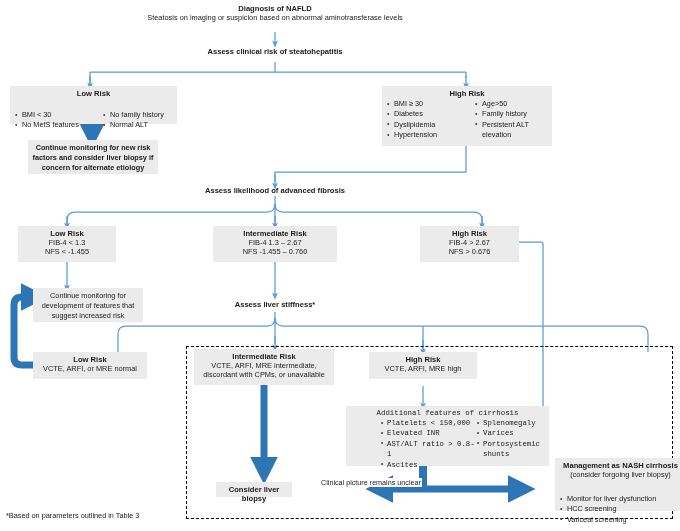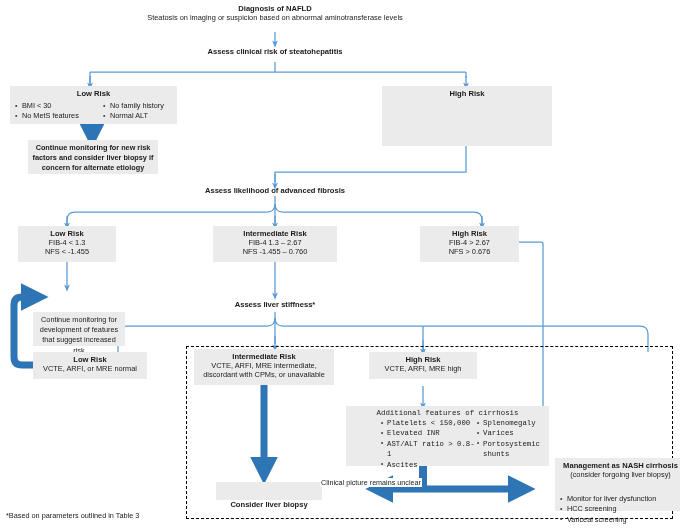--- a/index.html
+++ b/index.html
@@ -99,34 +99,47 @@
     <span class="ttl t12b">Diagnosis of NAFLD</span>
     <span class="sub t12">Steatosis on imaging or suspicion based on abnormal aminotransferase levels</span>
   </div>
 
   <div class="node plain ctr" style="left:155px;top:47px;width:240px;">
     <span class="ttl t12b">Assess clinical risk of steatohepatitis</span>
   </div>
 
   <div class="node" style="left:10px;top:86px;width:167px;height:38px;padding:3px 4px 0 4px;">
     <span class="ttl t12b">Low Risk</span>
-    <div class="cols" style="margin-top:3px;">
+    <div class="cols" style="margin-top:12px;">
       <ul class="bl c" style="width:88px;">
         <li>BMI &lt; 30</li>
         <li>No MetS features</li>
       </ul>
       <ul class="bl c" style="width:78px;">
         <li>No family history</li>
         <li>Normal ALT</li>
       </ul>
     </div>
   </div>
 
   <div class="node" style="left:382px;top:86px;width:170px;height:60px;padding:3px 4px 0 4px;">
     <span class="ttl t12b">High Risk</span>
+    <div class="cols" style="margin-top:1px;">
+      <ul class="bl c" style="width:88px;">
+        <li>BMI ≥ 30</li>
+        <li>Diabetes</li>
+        <li>Dyslipidemia</li>
+        <li>Hypertension</li>
+      </ul>
+      <ul class="bl c" style="width:76px;">
+        <li>Age&gt;50</li>
+        <li>Family history</li>
+        <li>Persistent ALT elevation</li>
+      </ul>
+    </div>
   </div>
 
   <div class="node ctr" style="left:28px;top:140px;width:130px;height:34px;padding:3px 3px 0 3px;font-size:7.3px;line-height:10.2px;font-weight:bold;">
     <span>Continue monitoring for new risk factors and consider liver biopsy if concern for alternate etiology</span>
   </div>
 
   <div class="node plain ctr" style="left:165px;top:186px;width:220px;">
     <span class="ttl t12b">Assess likelihood of advanced fibrosis</span>
   </div>
 
@@ -141,21 +154,21 @@
     <span class="sub t12">FIB-4 1.3 – 2.67</span>
     <span class="sub t12">NFS -1.455 – 0.760</span>
   </div>
 
   <div class="node ctr" style="left:420px;top:226px;width:99px;height:36px;padding:3px 2px 0 2px;">
     <span class="ttl t12b">High Risk</span>
     <span class="sub t12">FIB-4 &gt; 2.67</span>
     <span class="sub t12">NFS &gt; 0.676</span>
   </div>
 
-  <div class="node ctr" style="left:33px;top:288px;width:92px;height:34px;padding:3px 3px 0 3px;font-size:7.3px;line-height:10.2px;margin-top:24px;">
+  <div class="node ctr" style="left:33px;top:288px;width:110px;height:34px;padding:3px 3px 0 3px;font-size:7.3px;line-height:10.2px;">
     <span>Continue monitoring for development of features that suggest increased risk</span>
   </div>
 
   <div class="node plain ctr" style="left:190px;top:300px;width:170px;">
     <span class="ttl t12b">Assess liver stiffness*</span>
   </div>
 
   <div class="dashbox" style="left:186px;top:346px;width:487px;height:173px;"></div>
 
   <div class="node ctr" style="left:33px;top:352px;width:114px;height:27px;padding:3px 2px 0 2px;">
@@ -184,21 +197,21 @@
         <li>Ascites</li>
       </ul>
       <ul class="bl c" style="width:70px;">
         <li>Splenomegaly</li>
         <li>Varices</li>
         <li>Portosystemic shunts</li>
       </ul>
     </div>
   </div>
 
-  <div class="node ctr" style="left:216px;top:482px;width:106px;height:15px;padding-top:18px;">
+  <div class="node ctr" style="left:216px;top:482px;width:76px;height:15px;padding-top:3px;">
     <span class="ttl t12b">Consider liver biopsy</span>
   </div>
 
   <div class="edgelabel" style="left:320px;top:478px;">Clinical picture remains unclear</div>
 
   <div class="node" style="left:555px;top:458px;width:130px;height:53px;padding:3px 3px 0 4px;">
     <span class="ttl t12b">Management as NASH cirrhosis</span>
     <span class="sub t12">(consider forgoing liver biopsy)</span>
     <ul class="bl" style="margin-top:15px;">
       <li>Monitor for liver dysfunction</li>

